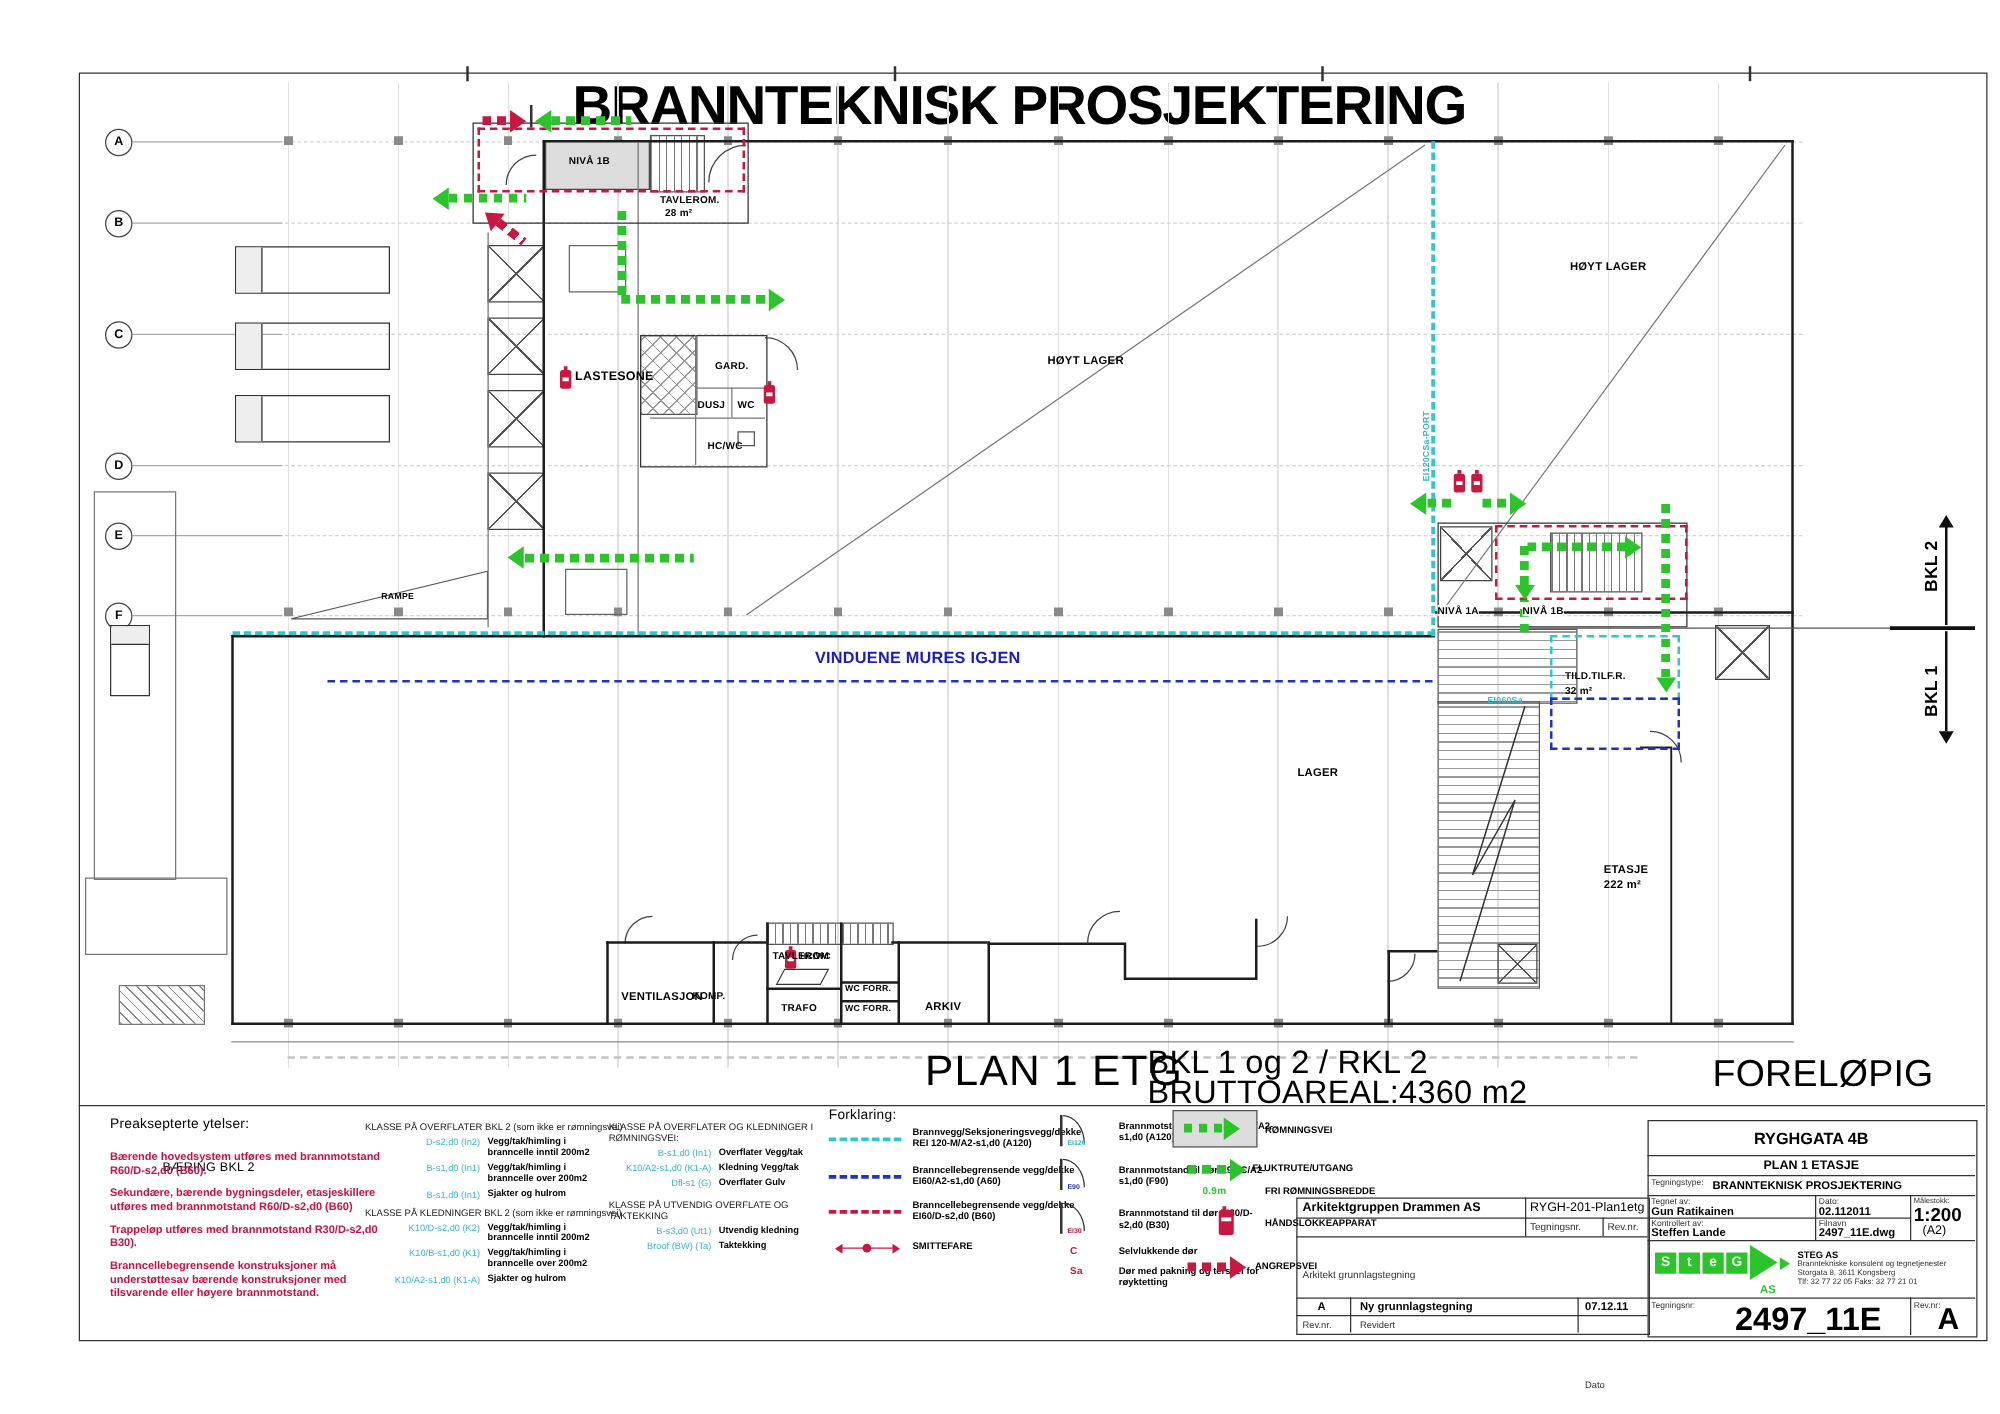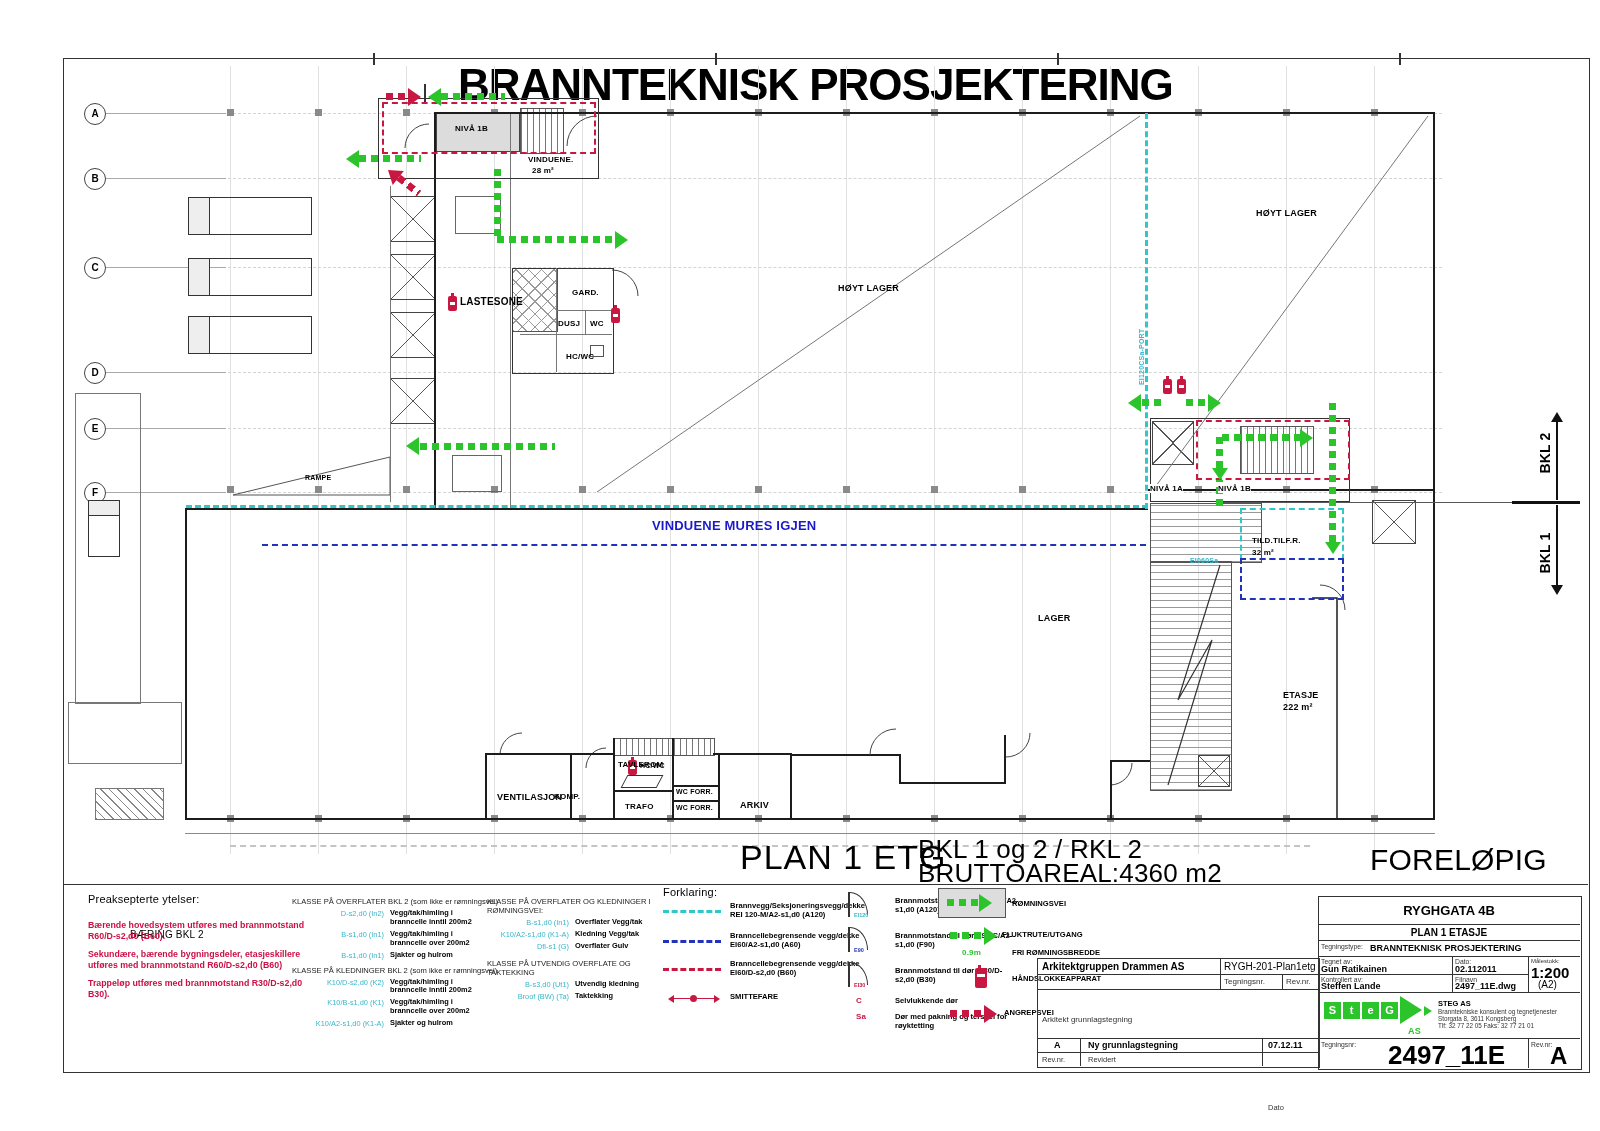--- a/index.html
+++ b/index.html
@@ -226,21 +226,21 @@
   <div class="gtailv" style="left:1216px;top:480px;height:26px;"></div>
   <div class="gtailv" style="left:1329px;top:402px;height:140px;"></div>
   <div class="ghead down" style="left:1325px;top:542px;"></div>
   <div class="ext" style="left:448px;top:296px;"></div>
   <div class="ext" style="left:611px;top:308px;"></div>
   <div class="ext" style="left:1163px;top:379px;"></div>
   <div class="ext" style="left:1177px;top:379px;"></div>
   <div class="ext" style="left:628px;top:760px;"></div>
 
   <div class="lbl s8" style="left:455px;top:124px;">NIVÅ 1B</div>
-  <div class="lbl s8" style="left:528px;top:155px;">VINDUENE.</div>
+  <div class="lbl s8" style="left:528px;top:155px;">TAVLEROM.</div>
   <div class="lbl s8" style="left:532px;top:166px;">28 m²</div>
   <div class="lbl" style="left:460px;top:296px;">LASTESONE</div>
   <div class="lbl s8" style="left:572px;top:288px;">GARD.</div>
   <div class="lbl s8" style="left:558px;top:319px;">DUSJ</div>
   <div class="lbl s8" style="left:590px;top:319px;">WC</div>
   <div class="lbl s8" style="left:566px;top:352px;">HC/WC</div>
   <div class="lbl s9" style="left:838px;top:283px;">HØYT LAGER</div>
   <div class="lbl s9" style="left:1256px;top:208px;">HØYT LAGER</div>
   <div class="lbl s7" style="left:305px;top:474px;">RAMPE</div>
   <div class="lbl s7" style="left:1138px;top:385px;color:var(--cyantext);transform:rotate(-90deg);transform-origin:0 0;">EI120CSa-PORT</div>
@@ -273,20 +273,21 @@
   <div class="lbl stamp2" style="left:918px;top:834px;">BKL 1 og 2 / RKL 2</div>
   <div class="lbl stamp2" style="left:918px;top:858px;">BRUTTOAREAL:4360 m2</div>
   <div class="lbl" style="left:1370px;top:843px;font-size:30px;font-weight:normal;">FORELØPIG</div>
 
   <div class="lbl s11" style="left:88px;top:893px;font-weight:normal;text-align:right;">Preaksepterte ytelser:</div>
   <div class="lbl" style="left:130px;top:906px;font-weight:normal;margin-top:23px;">BÆRING BKL 2</div>
   <div class="note-red" style="left:88px;top:920px;width:228px;">
     <p>Bærende hovedsystem utføres med brannmotstand R60/D-s2,d0 (B60).</p>
     <p>Sekundære, bærende bygningsdeler, etasjeskillere utføres med brannmotstand R60/D-s2,d0 (B60)</p>
     <p>Trappeløp utføres med brannmotstand R30/D-s2,d0 B30).</p>
+    <p>Branncellebegrensende konstruksjoner må understøttesav bærende konstruksjoner med tilsvarende eller høyere brannmotstand.</p>
   </div>
 
   <div class="abs" style="left:292px;top:897px;width:190px;">
     <div class="kheading">KLASSE PÅ OVERFLATER BKL 2 (som ikke er rømningsvei)</div>
     <div class="krow">
         <div class="kcode">D-s2,d0 (In2)</div>
         <div class="kdesc">Vegg/tak/himling i branncelle inntil 200m2</div>
       </div>
     <div class="krow">
         <div class="kcode">B-s1,d0 (In1)</div>

